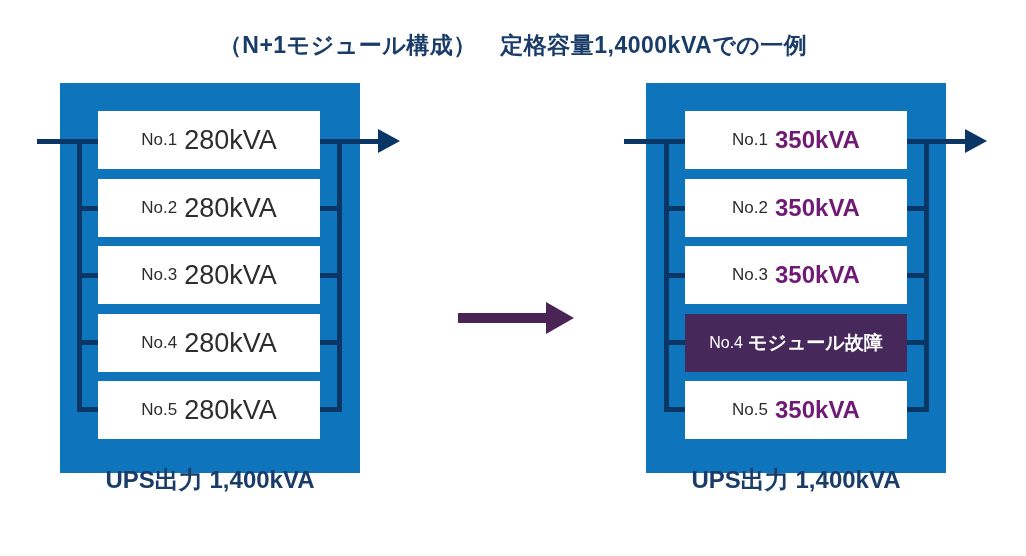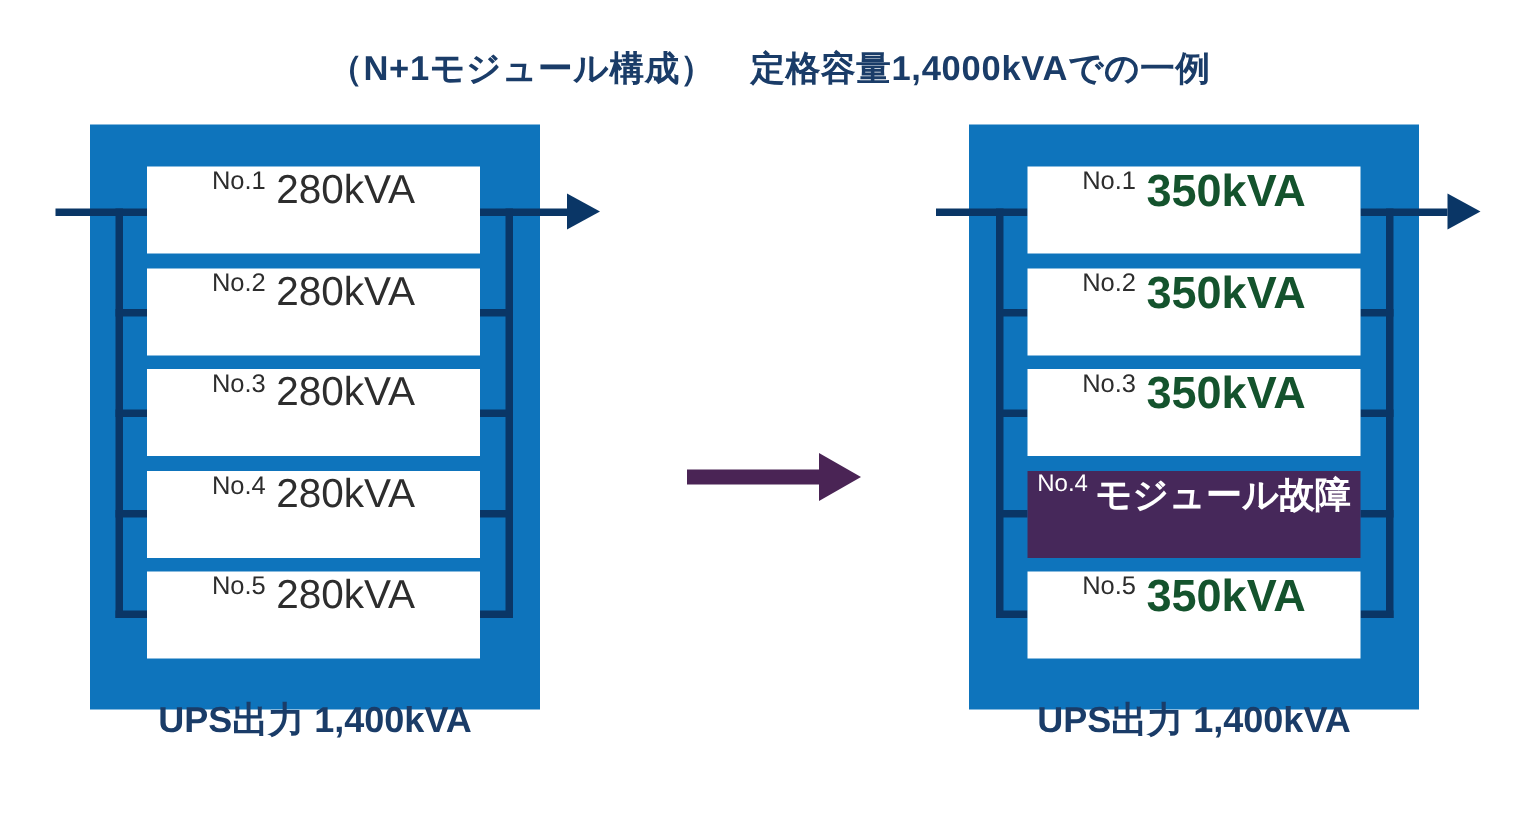--- a/index.html
+++ b/index.html
@@ -19,29 +19,29 @@
   .ups-box{
     position:absolute;top:83px;width:300px;height:390px;
     background:#0e74bc;
   }
   .ups-box.left{left:60px;}
   .ups-box.right{left:646px;}
   .line{position:absolute;background:#0a3666;}
   .module{
     position:absolute;width:222px;height:58px;
     background:#ffffff;
-    display:flex;justify-content:center;
+    display:flex;align-items:center;justify-content:center;
     white-space:nowrap;
   }
   .module.failed{background:#46285a;}
   .mod-no{font-size:17px;color:#2d2d2d;font-weight:400;margin-right:7px;}
   .val-dark{font-size:27px;color:#2d2d2d;font-weight:400;}
-  .val-blue{font-size:30px;color:#14532d;font-weight:700;}
+  .val-blue{font-size:24px;color:#701a75;font-weight:700;}
   .module.failed .mod-no{color:#ffffff;margin-right:5px;font-size:16px;}
-  .val-fail{font-size:24px;color:#ffffff;font-weight:600;}
+  .val-fail{font-size:19px;color:#ffffff;font-weight:600;}
   .arrowhead{
     position:absolute;width:0;height:0;
     border-top:12px solid transparent;
     border-bottom:12px solid transparent;
     border-left:22px solid #0a3666;
   }
   .ups-label{
     position:absolute;top:464px;width:300px;
     text-align:center;
     font-size:24px;font-weight:600;color:#1a3c68;

